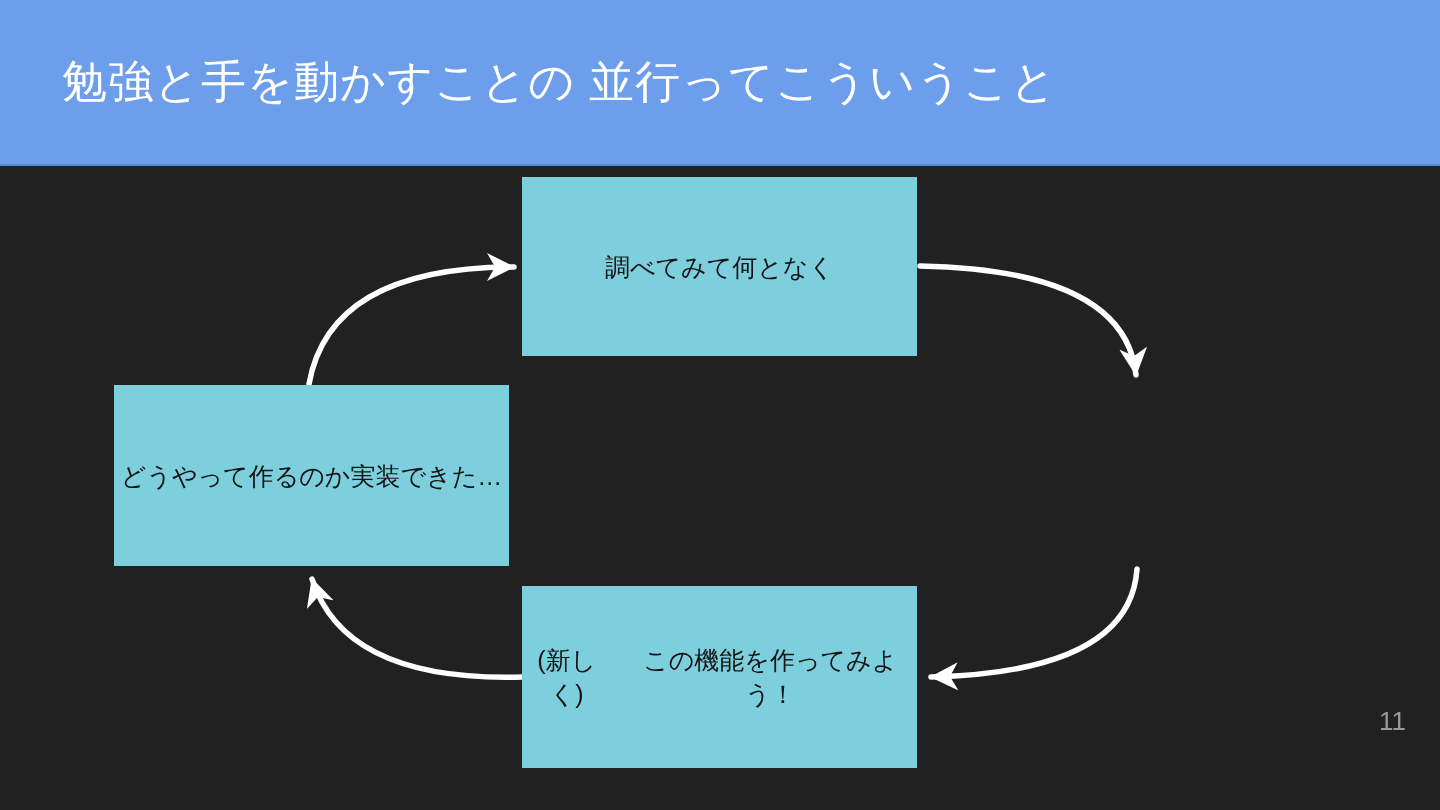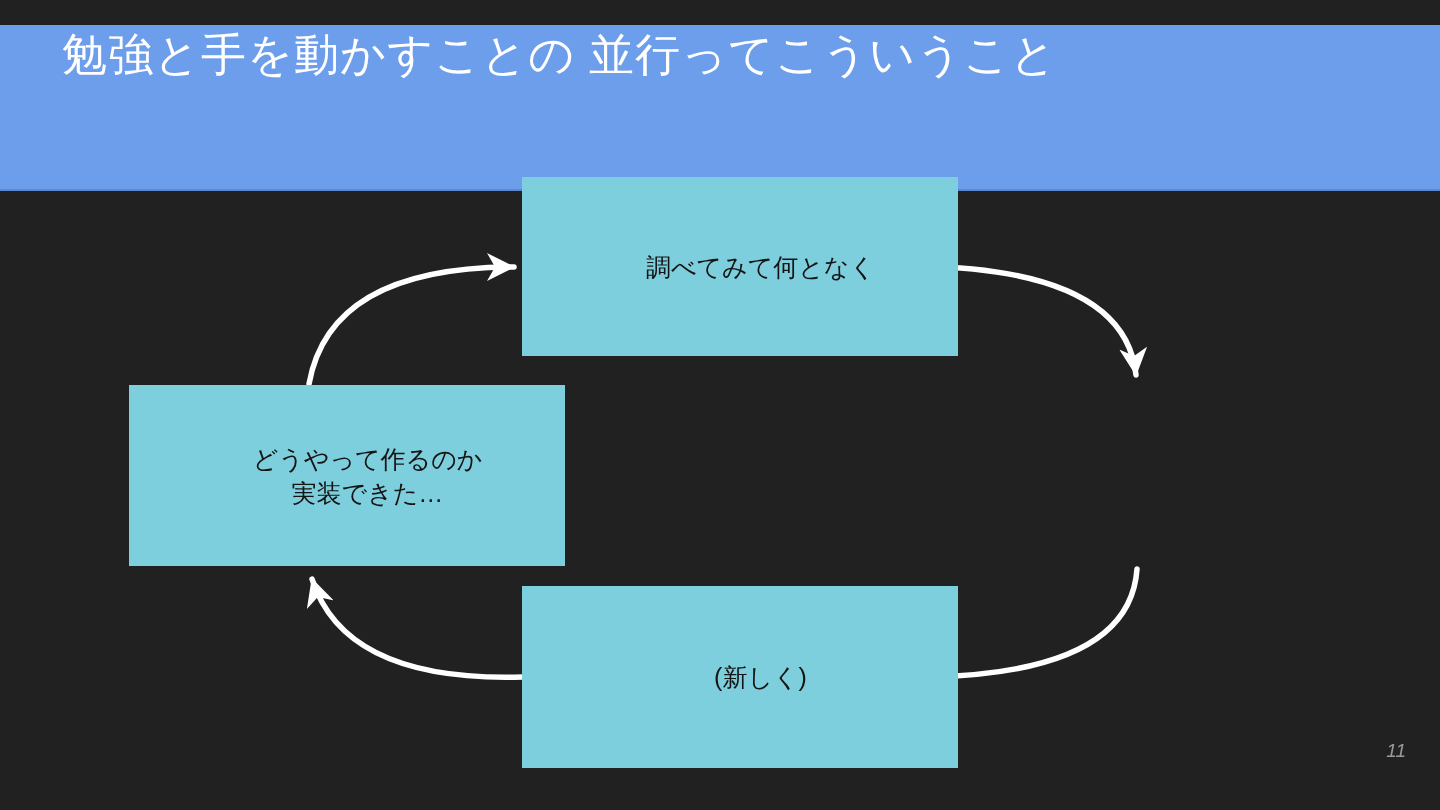--- a/index.html
+++ b/index.html
@@ -18,65 +18,62 @@
   .title-bar {
     position: absolute;
     top: 0;
     left: 0;
     width: 1440px;
     height: 166px;
     background: #6d9eeb;
     border-bottom: 2px solid #5d87cf;
     box-sizing: border-box;
     display: flex;
-    align-items: flex-start;
-    margin-top: 25px;
+    align-items: center;
   }
   .slide-title {
     margin: 0 0 0 62px;
     font-size: 45px;
     font-weight: 400;
     letter-spacing: 1px;
     color: #ffffff;
     white-space: pre;
   }
   .cycle-box {
     position: absolute;
     width: 395px;
     height: 181px;
     background: #7ecfdd;
     color: #141414;
     display: flex;
-    flex-direction: column;
+    flex-direction: row;
     justify-content: center;
     align-items: center;
     text-align: center;
     font-size: 25px;
     line-height: 34px;
-    padding-left: 41px;
   }
   .box-top    { left: 522px; top: 177px; height: 179px; }
   .box-right  { left: 939px; top: 385px; }
   .box-bottom { left: 522px; top: 586px; height: 182px; gap: 12px; }
-  .box-left   { left: 129px; top: 385px; }
+  .box-left   { left: 114px; top: 385px; }
   .arrows-layer {
     position: absolute;
     top: 0;
     left: 0;
     width: 1440px;
     height: 810px;
     pointer-events: none;
   }
   .page-number {
     position: absolute;
-    top: 740px;
+    top: 706px;
     right: 34px;
-    font-size: 19px;
+    font-size: 26px;
     color: #9a9a9a;
-    font-style: italic;
   }
 </style>
 </head>
 <body>
 
 <div class="slide">
 
   <header class="title-bar">
     <h1 class="slide-title">勉強と手を動かすことの 並行ってこういうこと</h1>
   </header>
@@ -93,20 +90,21 @@
     <path d="M 522 677 Q 345 682 312 579" fill="none" stroke="#ffffff" stroke-width="5.5" stroke-linecap="round" marker-end="url(#stealth-head)"></path>
   </svg>
 
   <div class="cycle-box box-top">
     <span>調べてみて何となく</span>
   </div>
 
 
   <div class="cycle-box box-bottom">
     <span>(新しく)</span>
+    <span>この機能を作ってみよう！</span>
   </div>
 
   <div class="cycle-box box-left">
     <span>どうやって作るのか</span>
     <span>実装できた…</span>
   </div>
 
   <div class="page-number">11</div>
 
 </div>

